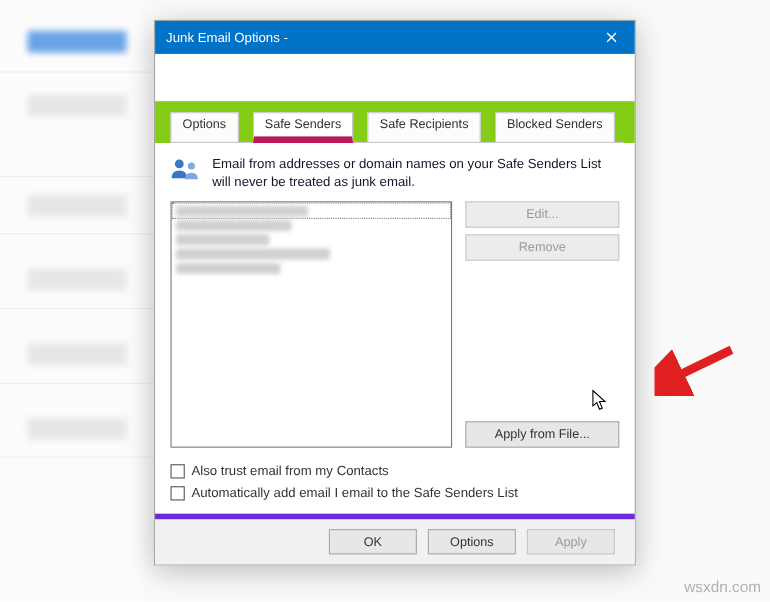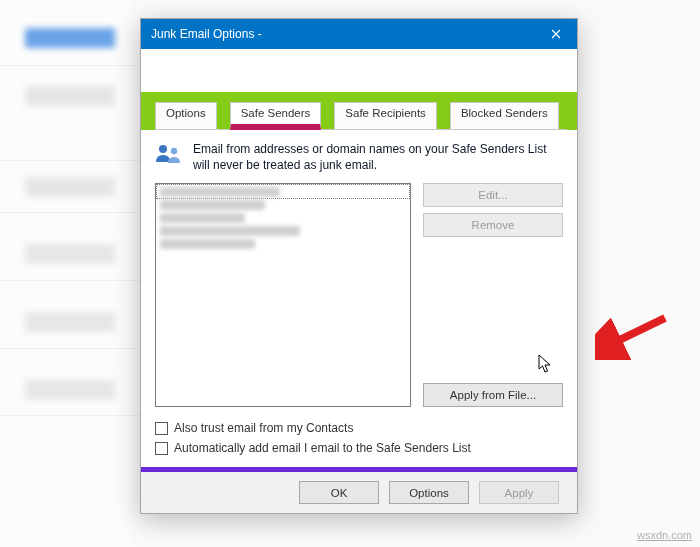--- a/index.html
+++ b/index.html
@@ -5,21 +5,21 @@
   * { box-sizing: border-box; }
   html, body { margin: 0; padding: 0; font-family: "Segoe UI", Tahoma, sans-serif; font-size: 12px; background: #fff; }
   .page { position: relative; width: 700px; height: 547px; overflow: hidden; }
   .bg { position: absolute; inset: 0; background: #fafafa; filter: blur(0.5px); }
   .bg-col { position: absolute; left: 0; width: 130px; top: 0; bottom: 0; background: #fcfcfc; }
   .bg-item { position: absolute; left: 25px; width: 90px; height: 20px; background: #e6e6e6; border-radius: 2px; filter: blur(3px); }
   .bg-top { top: 28px; background: #6aa4e8; }
   .bg-line { position: absolute; left: 0; right: 560px; height: 1px; background: #eee; }
   .wm { position: absolute; left: 270px; top: 265px; font-size: 14px; color: #d8d8d8; letter-spacing: 0.5px; }
   .wm .sq { display: inline-block; width: 8px; height: 8px; background: #d8e8f5; margin-right: 4px; vertical-align: 0px; }
-  .credit { position: absolute; right: 8px; bottom: 6px; font-size: 11px; color: #b0b0b0; text-decoration: underline; }
+  .credit { position: absolute; right: 8px; bottom: 6px; font-size: 14px; color: #b0b0b0; }
 
   .dialog {
     position: absolute; left: 140px; top: 18px; width: 438px; height: 496px;
     background: #fff; border: 1px solid #a6a6a6;
     box-shadow: 0 6px 25px rgba(0,0,0,0.25);
   }
   .titlebar {
     height: 30px; background: #0173c7; color: #fff;
     display: flex; align-items: center; padding: 0 0 0 10px;
     font-size: 12px;

